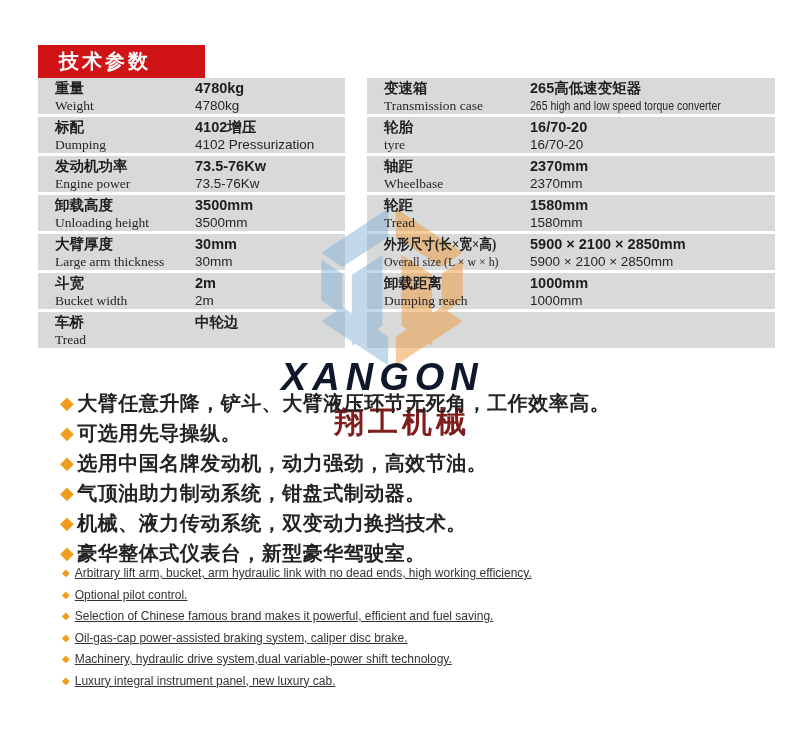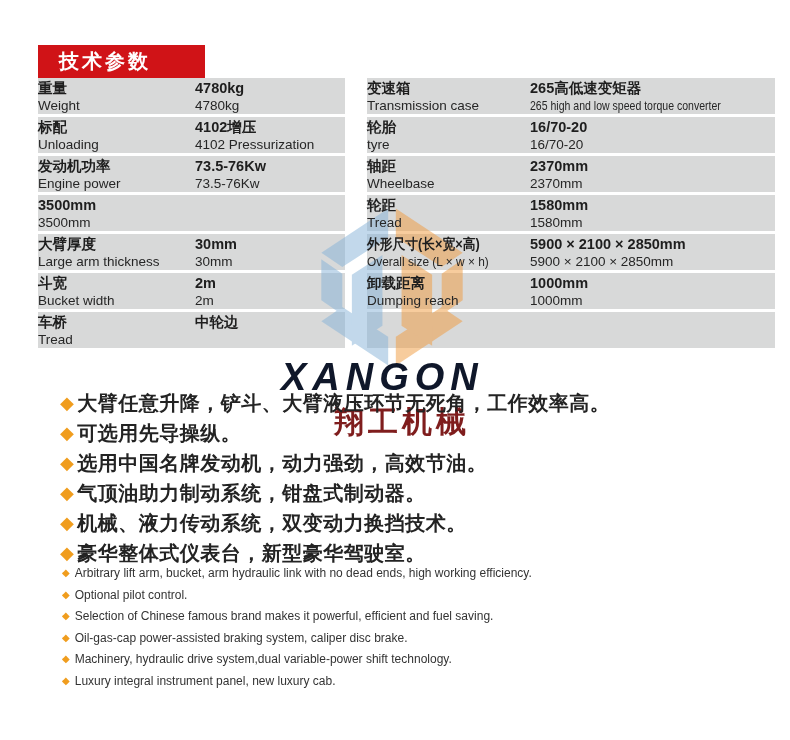--- a/index.html
+++ b/index.html
@@ -16,21 +16,21 @@
   
   .spec-table{
     position:absolute;left:38px;top:78px;width:699px;
     display:grid;grid-template-columns:307px 370px;column-gap:22px;
   }
   .col{display:grid;grid-auto-rows:36px;row-gap:3px;}
   .row{background:#d8d9d9;display:grid;}
   .col-left .row{grid-template-columns:157px 1fr;}
   .col-right .row{grid-template-columns:163px 1fr;}
   .cell{padding-top:1px;overflow:visible;}
-  .cell.label{padding-left:0;}
+  .cell.label{padding-left:17px;font-family:Liberation Serif, serif;}
   .cell span{position:relative;z-index:3;display:block;white-space:nowrap;}
   .cell .cn{font-size:14.5px;line-height:18px;font-weight:700;}
   .cell .en{font-size:13.5px;line-height:17px;font-weight:400;color:#262626;}
   .cond-80{transform:scaleX(0.78);transform-origin:left center;}
   .cond-90{transform:scaleX(0.88);transform-origin:left center;}
   
   .watermark{position:absolute;left:0;top:0;width:790px;height:740px;z-index:2;pointer-events:none;}
   .wm-logo{position:absolute;left:306px;top:204px;width:172px;height:166px;opacity:0.5;}
   .wm-en{
     position:absolute;left:281px;top:356px;font-size:38px;font-weight:700;font-style:italic;
@@ -42,21 +42,21 @@
   }
   
   .bullets{position:absolute;left:60px;margin:0;padding:0;list-style:none;}
   .bullets li{white-space:nowrap;}
   .bullets .dia{position:relative;z-index:3;display:inline-block;color:#f09d1e;}
   .bullets .txt{position:relative;z-index:3;}
   .cn-bullets{top:390px;}
   .cn-bullets li{height:30px;font-size:20px;font-weight:600;color:#232323;letter-spacing:0.5px;}
   .cn-bullets .dia{font-size:18px;margin-right:3px;vertical-align:1px;}
   .en-bullets{top:566px;left:62px;}
-  .en-bullets li{height:21.5px;font-size:12px;font-weight:400;color:#333333;}
+  .en-bullets li{height:21.5px;font-size:12px;font-weight:400;color:#333333;text-decoration:underline;}
   .en-bullets .dia{font-size:10px;margin-right:5px;vertical-align:1px;}
 </style>
 </head>
 <body>
 
 <div id="stage">
 
   <div class="watermark">
     <svg class="wm-logo" viewBox="0 0 180 150" preserveAspectRatio="none" aria-hidden="true">
       <polygon points="86,4 16,44 38,57 86,30" fill="#86b3d8"></polygon>
@@ -84,40 +84,44 @@
           </div>
         <div class="cell value">
             <span class="cn">4780kg</span>
             <span class="en">4780kg</span>
           </div>
       </div>
 
       <div class="row">
         <div class="cell label">
             <span class="cn">标配</span>
-            <span class="en">Unloading</span>
+            <span class="en">Dumping</span>
           </div>
         <div class="cell value">
             <span class="cn">4102增压</span>
             <span class="en">4102 Pressurization</span>
           </div>
       </div>
 
       <div class="row">
         <div class="cell label">
             <span class="cn">发动机功率</span>
             <span class="en">Engine power</span>
           </div>
         <div class="cell value">
             <span class="cn">73.5-76Kw</span>
             <span class="en">73.5-76Kw</span>
           </div>
       </div>
 
       <div class="row">
+        <div class="cell label">
+            <span class="cn">卸载高度</span>
+            <span class="en">Unloading height</span>
+          </div>
         <div class="cell value">
             <span class="cn">3500mm</span>
             <span class="en">3500mm</span>
           </div>
       </div>
 
       <div class="row">
         <div class="cell label">
             <span class="cn">大臂厚度</span>
             <span class="en">Large arm thickness</span>

